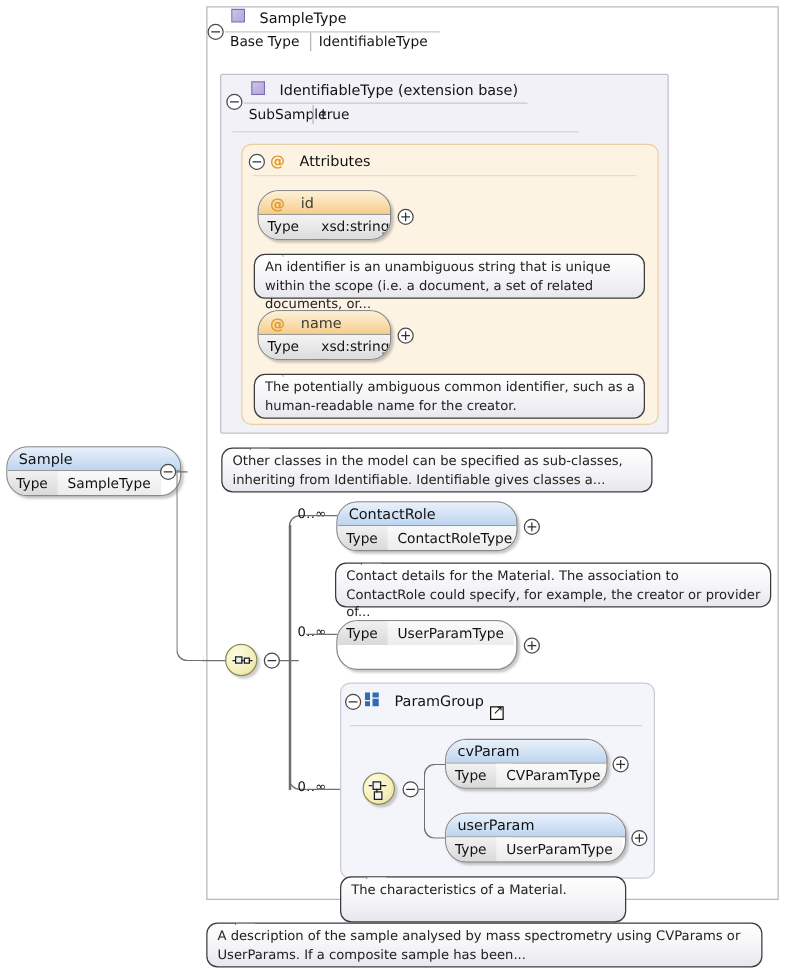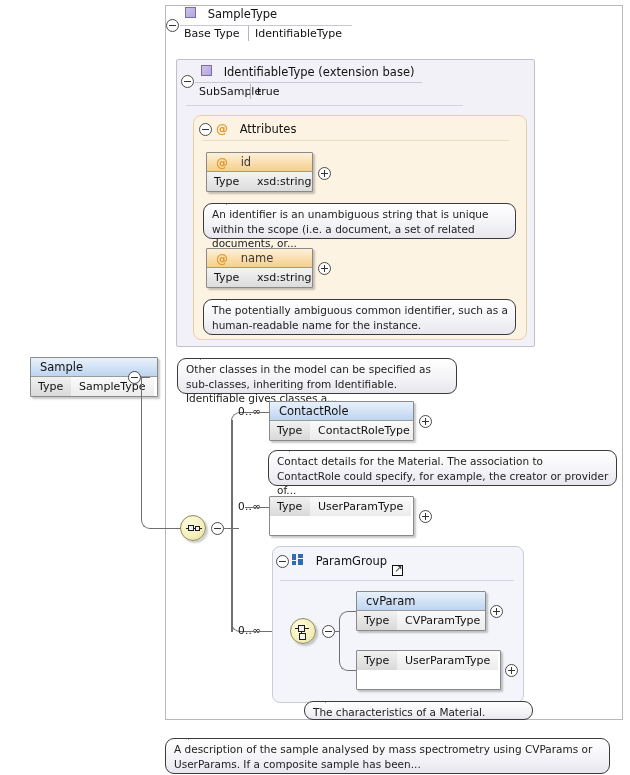--- a/index.html
+++ b/index.html
@@ -136,21 +136,21 @@
     color: #111;
     line-height: 11px;
     width: 11px;
     text-align: center;
   }
 
   
   .node {
     position: absolute;
     border: 1px solid #8a8a8a;
-    border-radius: 1px;
+    border-radius: 17px;
     background: #ffffff;
     box-shadow: 2px 2px 2px rgba(0,0,0,0.22);
     overflow: hidden;
   }
   .node .nhead {
     height: 19px;
     line-height: 19px;
     padding: 0 8px 0 9px;
     white-space: nowrap;
     font-size: 11.5px;
@@ -334,29 +334,29 @@
       <span style="margin-left:9px;">name</span>
     </div>
     <div class="nbody">
       <span class="lbl">Type</span>
       <span class="val" style="left:42px;">xsd:string</span>
     </div>
   </div>
   <div class="toggle plus" style="left:318px; top:262px;"></div>
   <div class="callout" style="left:203px; top:299px; width:313px; height:36px;">
     <span class="tail" style="left:22px;"></span>
-    <span>The potentially ambiguous common identifier, such as a human-readable name for the instance.</span>
-  </div>
-
-  <div class="callout" style="left:177px; top:358px; width:280px; height:36px;">
+    <span>The potentially ambiguous common identifier, such as a human-readable name for the creator.</span>
+  </div>
+
+  <div class="callout" style="left:177px; top:358px; width:345px; height:36px;">
     <span class="tail" style="left:22px;"></span>
     <span>Other classes in the model can be specified as sub-classes, inheriting from Identifiable. Identifiable gives classes a...</span>
   </div>
 
-  <div class="node elem" style="left:5px; top:357px; width:128px; height:40px;margin-left:25px;">
+  <div class="node elem" style="left:5px; top:357px; width:140px; height:40px;">
     <div class="nhead">
       <span>Sample</span>
     </div>
     <div class="nbody">
       <span class="lbl">Type</span>
       <span class="val" style="left:40px;">SampleType</span>
     </div>
   </div>
   <div class="toggle" style="left:128px; top:371px;"></div>
 
@@ -440,28 +440,31 @@
       <span>cvParam</span>
     </div>
     <div class="nbody">
       <span class="lbl">Type</span>
       <span class="val" style="left:40px;">CVParamType</span>
     </div>
   </div>
   <div class="toggle plus" style="left:490px; top:605px;"></div>
 
   <div class="node elem" style="left:356px; top:650px; width:145px; height:40px;">
+    <div class="nhead">
+      <span>userParam</span>
+    </div>
     <div class="nbody">
       <span class="lbl">Type</span>
       <span class="val" style="left:40px;">UserParamType</span>
     </div>
   </div>
   <div class="toggle plus" style="left:505px; top:664px;"></div>
 
-  <div class="callout" style="left:272px; top:701px; width:229px; height:19px; line-height:15px;margin-left:32px;">
+  <div class="callout" style="left:272px; top:701px; width:229px; height:37px; line-height:15px;">
     <span class="tail" style="left:20px;"></span>
     <span>The characteristics of a Material.</span>
   </div>
 
   <div class="callout" style="left:165px; top:738px; width:445px; height:36px;">
     <span class="tail" style="left:22px;"></span>
     <span>A description of the sample analysed by mass spectrometry using CVParams or UserParams. If a composite sample has been...</span>
   </div>
 
 </div>

